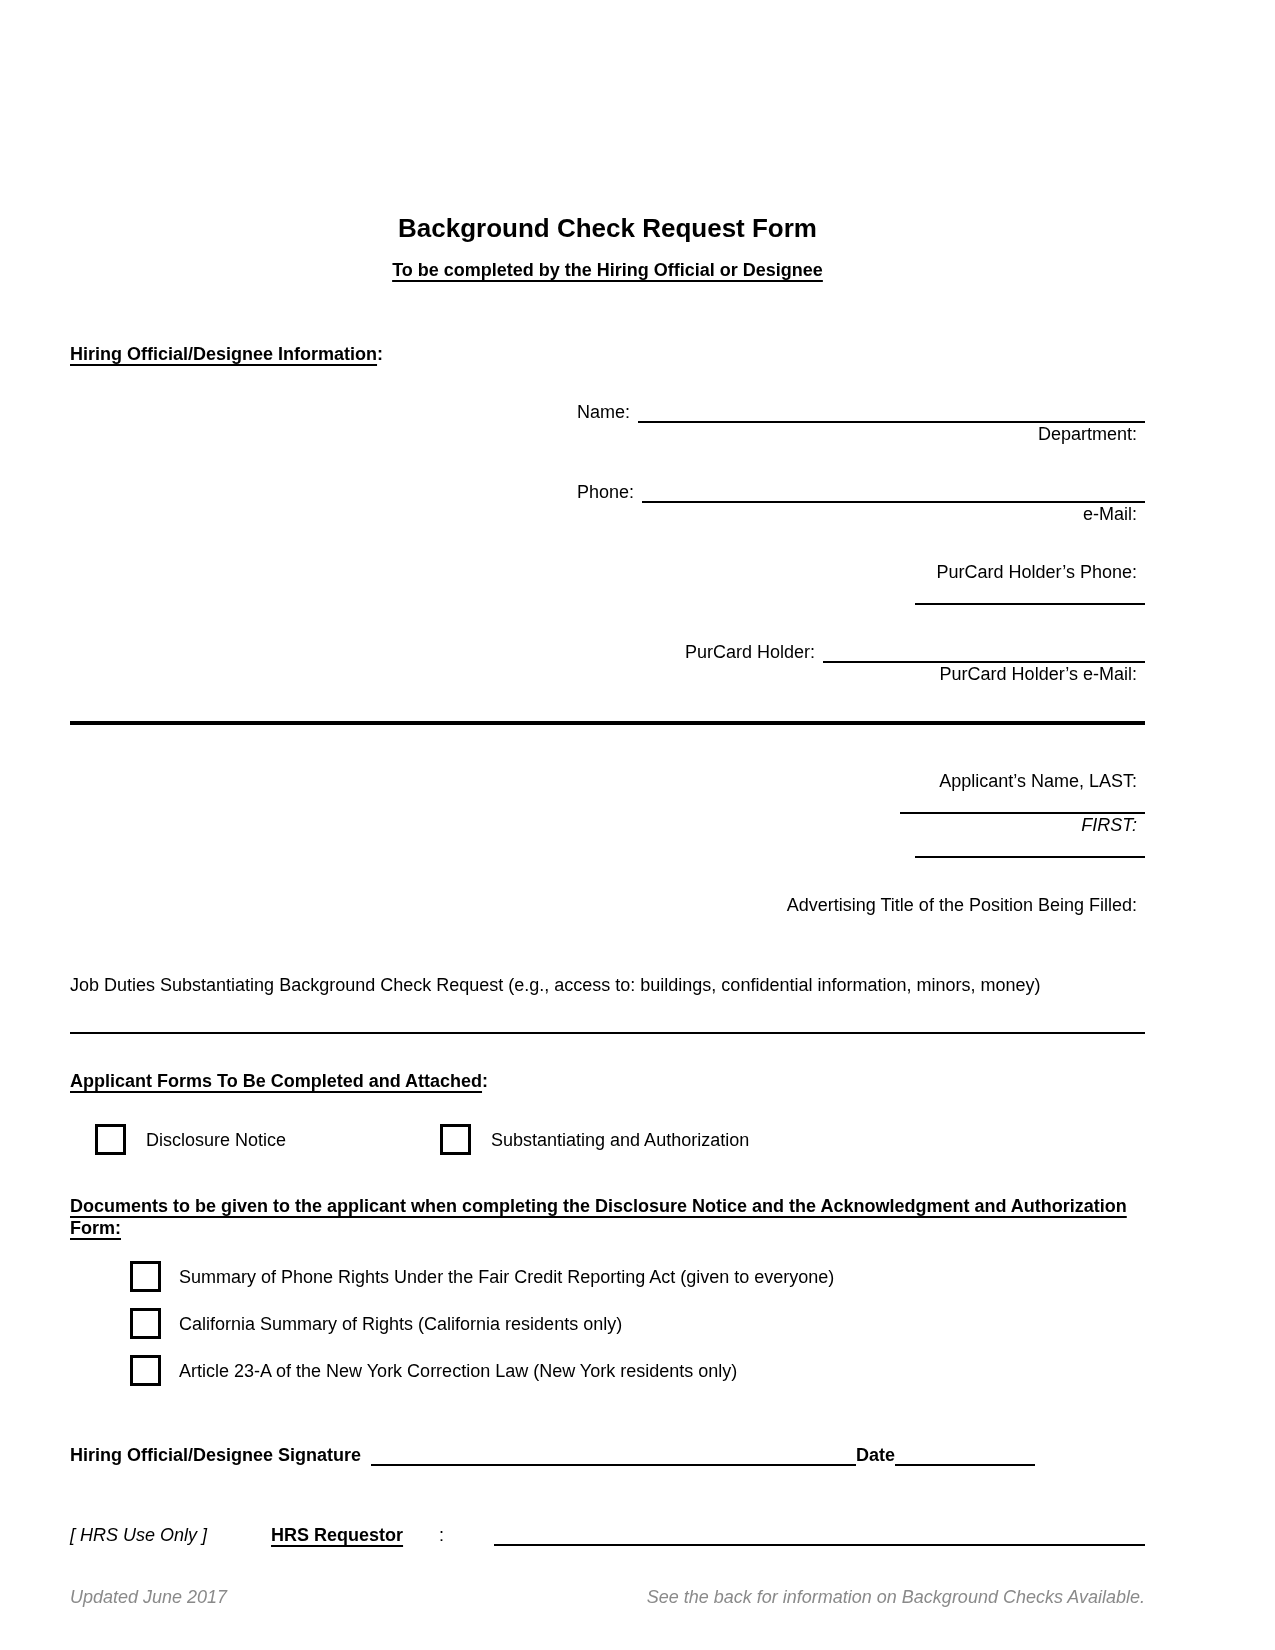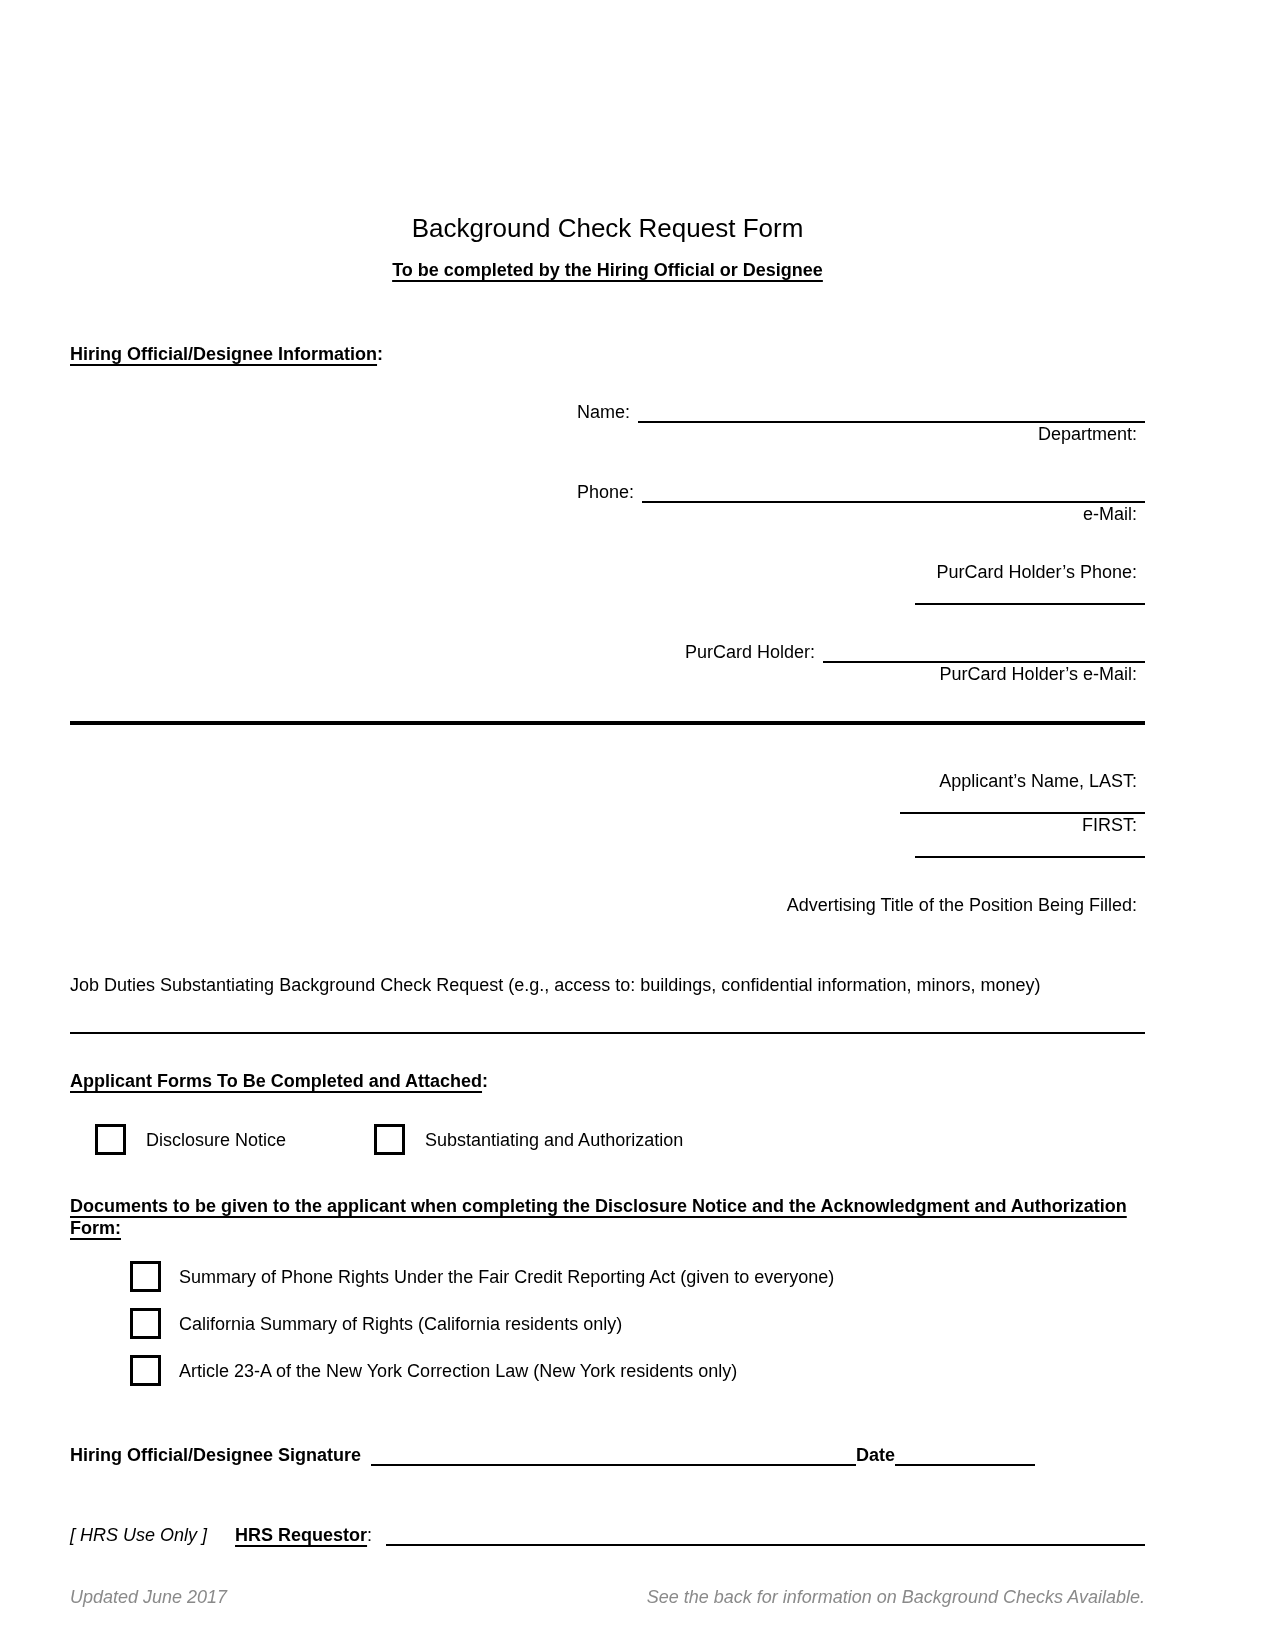--- a/index.html
+++ b/index.html
@@ -12,21 +12,21 @@
     font-family: "Liberation Sans", sans-serif;
     font-size: 18px;
     line-height: 22px;
     color: #000;
     background: #fff;
     overflow: hidden;
   }
   .title {
     font-size: 26px;
     line-height: 30px;
-    font-weight: normal;
+    font-weight: bold;
     text-align: center;
     margin: 0 0 16px 0;
   }
   .subtitle {
     text-align: center;
     font-weight: bold;
     margin: 0 0 62px 0;
   }
   .u {
     text-decoration: underline;
@@ -41,35 +41,35 @@
   .col-left-sm { display: flex; align-items: flex-end; width: 460px; }
   .col-right { display: flex; align-items: flex-end; flex: 1 1 auto; margin-left: 40px; }
   .lbl { white-space: nowrap; margin-right: 8px; }
   .divider { height: 4px; background: #000; margin: 20px 0 45px 0; }
   .job-sec { position: relative; }
   .pos-stack { position: absolute; top: -2px; right: 0; }
   .pos-item { display: flex; align-items: center; margin-bottom: 14px; }
   .cb { background: #fff; border: 2px solid #000; width: 30px; height: 30px; flex: 0 0 auto; }
   .cb-thick { border-width: 3px; width: 31px; height: 31px; }
   .pos-item .cb-label { margin-left: 8px; white-space: nowrap; }
-  .first-gap { margin-left: 36px; }
+  .first-gap { margin-left: 36px; font-style: italic; }
   .duties-line { border-bottom: 2px solid #000; height: 38px; margin-bottom: 36px; }
   .forms-row { display: flex; align-items: center; margin: 0 0 40px 25px; }
   .forms-opt { display: flex; align-items: center; }
-  .forms-opt-first { width: 279px; }
+  .forms-opt-first { width: 345px; }
   .forms-opt .cb-label { margin-left: 20px; }
   .docs-heading { font-weight: bold; margin: 0 0 22px 0; }
   .docs-list { padding-left: 60px; }
   .doc-item { display: flex; align-items: center; margin-bottom: 16px; }
   .doc-item .cb-label { margin-left: 18px; }
   .sig-row { display: flex; align-items: flex-end; margin-top: 58px; padding-right: 110px; }
   .bold { font-weight: bold; }
   .sig-line { flex: 1 1 auto; }
   .date-line { width: 140px; }
-  .hrs-row { display: flex; align-items: flex-end; margin-top: 58px; }
+  .hrs-row { display: flex; align-items: flex-end; margin-top: 58px; gap: 36px; }
   .italic { font-style: italic; }
   .hrs-req { font-weight: bold; margin-left: 28px; }
   .hrs-line { flex: 1 1 auto; margin-left: 14px; }
   .footer { display: flex; justify-content: space-between; margin-top: 40px; font-style: italic; color: #8a8a8a; }
 </style>
 </head>
 <body>
 
 <div class="page">
 

